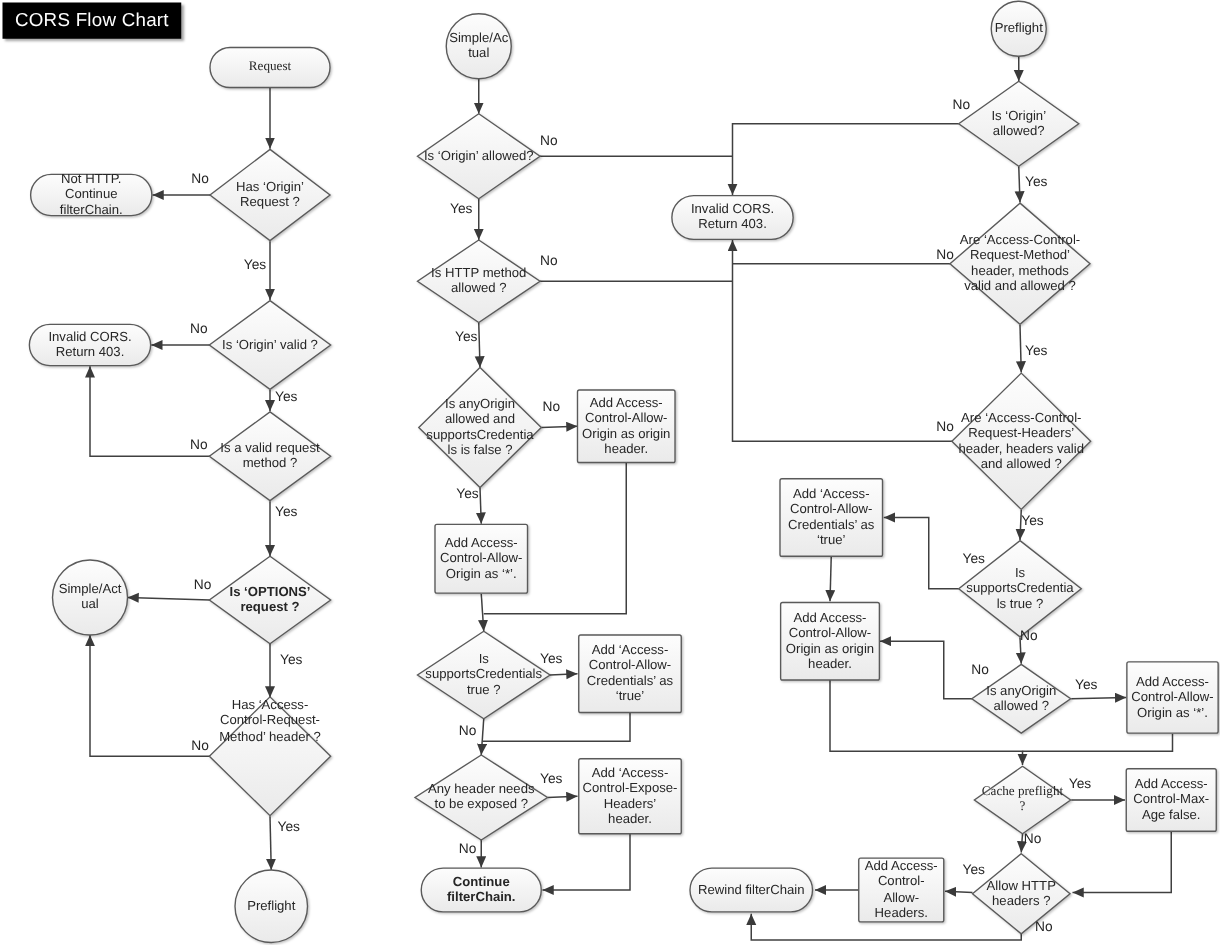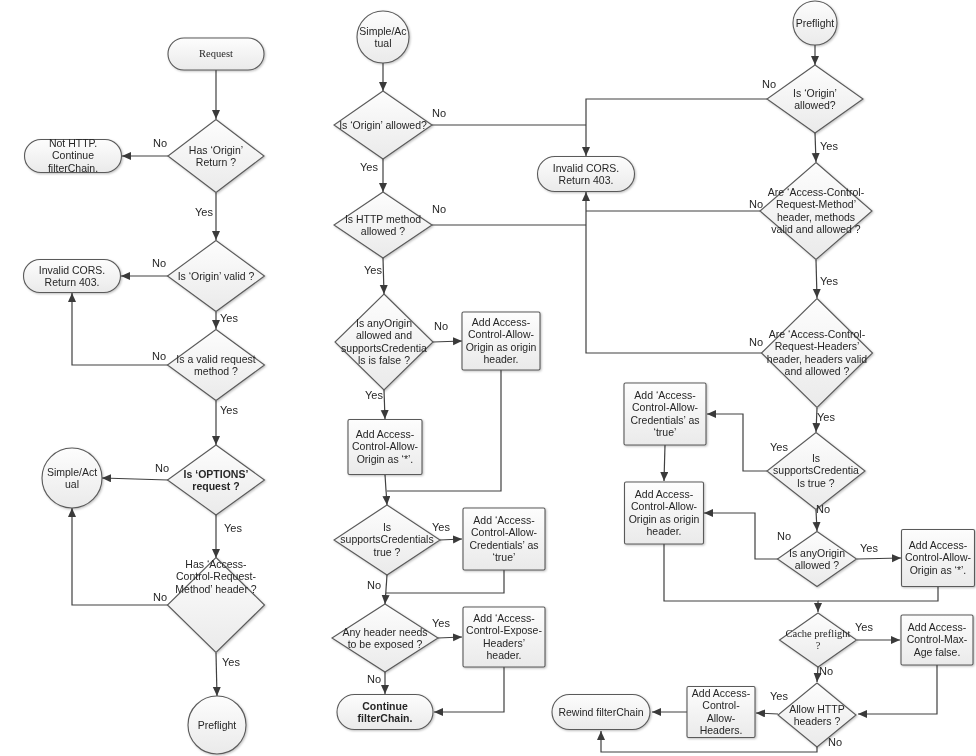--- a/index.html
+++ b/index.html
@@ -127,21 +127,21 @@
         <rect x="901.5" y="529.5" width="73" height="57" rx="1.5" class="shape"></rect>
         <polygon points="818,613 856.5,640 818,667 779.5,640" class="shape"></polygon>
         <rect x="901" y="615" width="72" height="50" rx="1.5" class="shape"></rect>
         <polygon points="817,683 856,715 817,747 778,715" class="shape"></polygon>
         <rect x="687" y="686.5" width="68" height="51" rx="1.5" class="shape"></rect>
         <rect x="552" y="694.5" width="98" height="35" rx="17.5" class="shape"></rect>
       </g>
   </svg>
   <div id="labels">
       <div class="nlabel" style="left: 216px; top: 54px; width: 90px; font-family: Liberation Serif, serif;">Request</div>
-      <div class="nlabel" style="left: 216px; top: 156px; width: 86px;">Has ‘Origin’ Return ?</div>
+      <div class="nlabel" style="left: 216px; top: 156px; width: 86px;">Has ‘Origin’ Request ?</div>
       <div class="nlabel" style="left: 73px; top: 156px; width: 91px;">Not HTTP. Continue filterChain.</div>
       <div class="nlabel" style="left: 72px; top: 276px; width: 91px;">Invalid CORS. Return 403.</div>
       <div class="nlabel" style="left: 216px; top: 276px; width: 87px;">Is ‘Origin’ valid ?</div>
       <div class="nlabel" style="left: 216px; top: 365px; width: 87px;">Is a valid request method ?</div>
       <div class="nlabel" style="left: 216px; top: 480px; width: 87px; font-weight: bold;">Is ‘OPTIONS’ request ?</div>
       <div class="nlabel" style="left: 72px; top: 478px; width: 56px;">Simple/Actual</div>
       <div class="nlabel" style="left: 216px; top: 577px; width: 87px;">Has ‘Access-Control-Request-Method’ header ?</div>
       <div class="nlabel" style="left: 217px; top: 725px; width: 54px;">Preflight</div>
       <div class="nlabel" style="left: 383px; top: 37px; width: 48px;">Simple/Actual</div>
       <div class="nlabel" style="left: 383px; top: 125px; width: 88px;">Is ‘Origin’ allowed?</div>
@@ -197,13 +197,14 @@
       <span class="elabel" style="left: 826px; top: 417px;">Yes</span>
       <span class="elabel" style="left: 779px; top: 447px;">Yes</span>
       <span class="elabel" style="left: 823px; top: 509px;">No</span>
       <span class="elabel" style="left: 784px; top: 536px;">No</span>
       <span class="elabel" style="left: 869px; top: 548px;">Yes</span>
       <span class="elabel" style="left: 864px; top: 627px;">Yes</span>
       <span class="elabel" style="left: 826px; top: 671px;">No</span>
       <span class="elabel" style="left: 779px; top: 696px;">Yes</span>
       <span class="elabel" style="left: 835px; top: 742px;">No</span>
     </div>
+  <div id="title">CORS Flow Chart</div>
 </div>
 
 </body></html>

